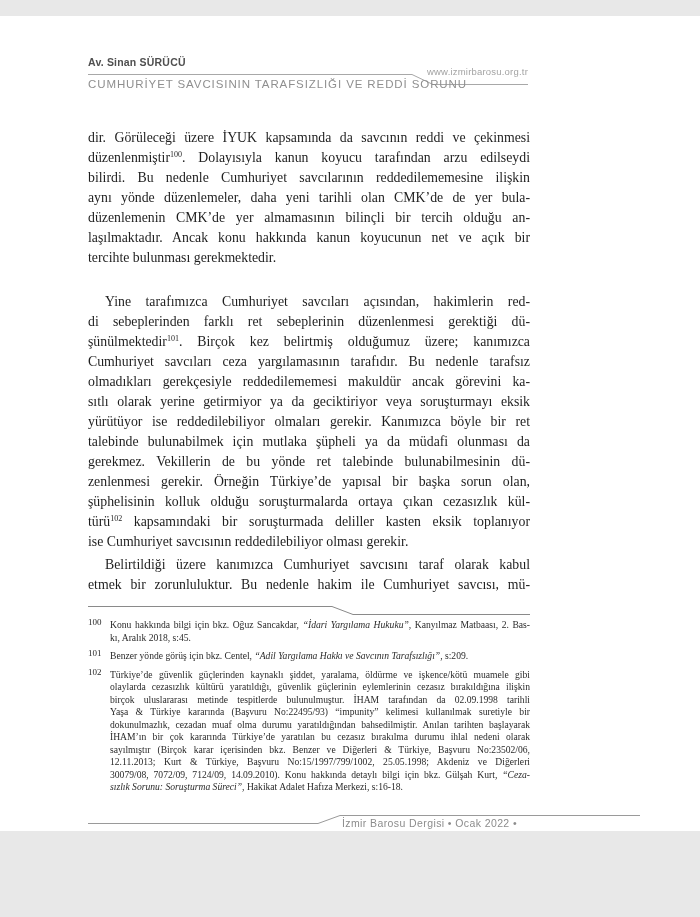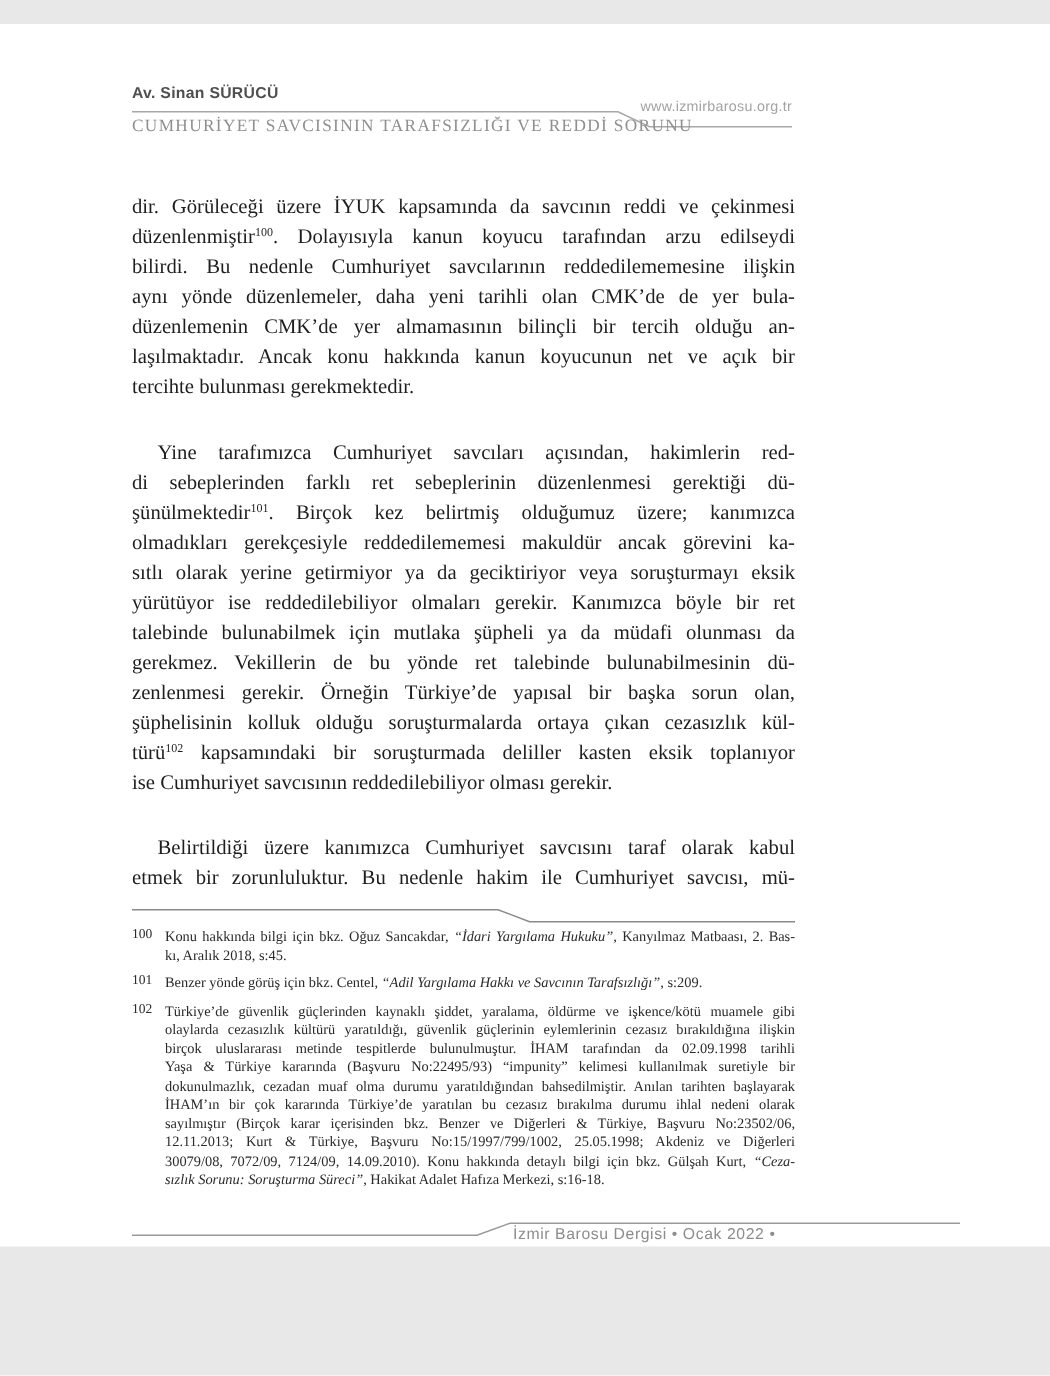--- a/index.html
+++ b/index.html
@@ -18,21 +18,21 @@
     font-family:"Liberation Sans", sans-serif;
     font-size:10.5px;font-weight:bold;color:#4f4f4f;letter-spacing:.2px;
   }
   .site{
     position:absolute;top:50px;left:388px;width:140px;text-align:right;
     font-family:"Liberation Sans", sans-serif;
     font-size:9.5px;color:#a3a3a3;letter-spacing:.2px;
   }
   .doc-title{
     position:absolute;left:88px;top:62px;
-    font-family:Liberation Serif, serif;
+    font-family:Liberation Sans, sans-serif;
     font-size:11.5px;color:#8f8f8f;letter-spacing:.9px;
   }
   
   .rules{position:absolute;left:0;top:0;pointer-events:none;}
   
   .para{
     position:absolute;left:88px;width:442px;
     font-size:13.8px;line-height:20px;
   }
   .para1{top:112px;}
@@ -86,20 +86,21 @@
       <div class="tline">bilirdi. Bu nedenle Cumhuriyet savcılarının reddedilememesine ilişkin</div>
       <div class="tline">aynı yönde düzenlemeler, daha yeni tarihli olan CMK’de de yer bula-</div>
       <div class="tline">düzenlemenin CMK’de yer almamasının bilinçli bir tercih olduğu an-</div>
       <div class="tline">laşılmaktadır. Ancak konu hakkında kanun koyucunun net ve açık bir</div>
       <div class="tline lastline">tercihte bulunması gerekmektedir.</div>
     </div>
   <div class="para para2">
       <div class="tline indent">Yine tarafımızca Cumhuriyet savcıları açısından, hakimlerin red-</div>
       <div class="tline">di sebeplerinden farklı ret sebeplerinin düzenlenmesi gerektiği dü-</div>
       <div class="tline">şünülmektedir<sup>101</sup>. Birçok kez belirtmiş olduğumuz üzere; kanımızca</div>
+      <div class="tline">Cumhuriyet savcıları ceza yargılamasının tarafıdır. Bu nedenle tarafsız</div>
       <div class="tline">olmadıkları gerekçesiyle reddedilememesi makuldür ancak görevini ka-</div>
       <div class="tline">sıtlı olarak yerine getirmiyor ya da geciktiriyor veya soruşturmayı eksik</div>
       <div class="tline">yürütüyor ise reddedilebiliyor olmaları gerekir. Kanımızca böyle bir ret</div>
       <div class="tline">talebinde bulunabilmek için mutlaka şüpheli ya da müdafi olunması da</div>
       <div class="tline">gerekmez. Vekillerin de bu yönde ret talebinde bulunabilmesinin dü-</div>
       <div class="tline">zenlenmesi gerekir. Örneğin Türkiye’de yapısal bir başka sorun olan,</div>
       <div class="tline">şüphelisinin kolluk olduğu soruşturmalarda ortaya çıkan cezasızlık kül-</div>
       <div class="tline">türü<sup>102</sup> kapsamındaki bir soruşturmada deliller kasten eksik toplanıyor</div>
       <div class="tline lastline">ise Cumhuriyet savcısının reddedilebiliyor olması gerekir.</div>
     </div>

